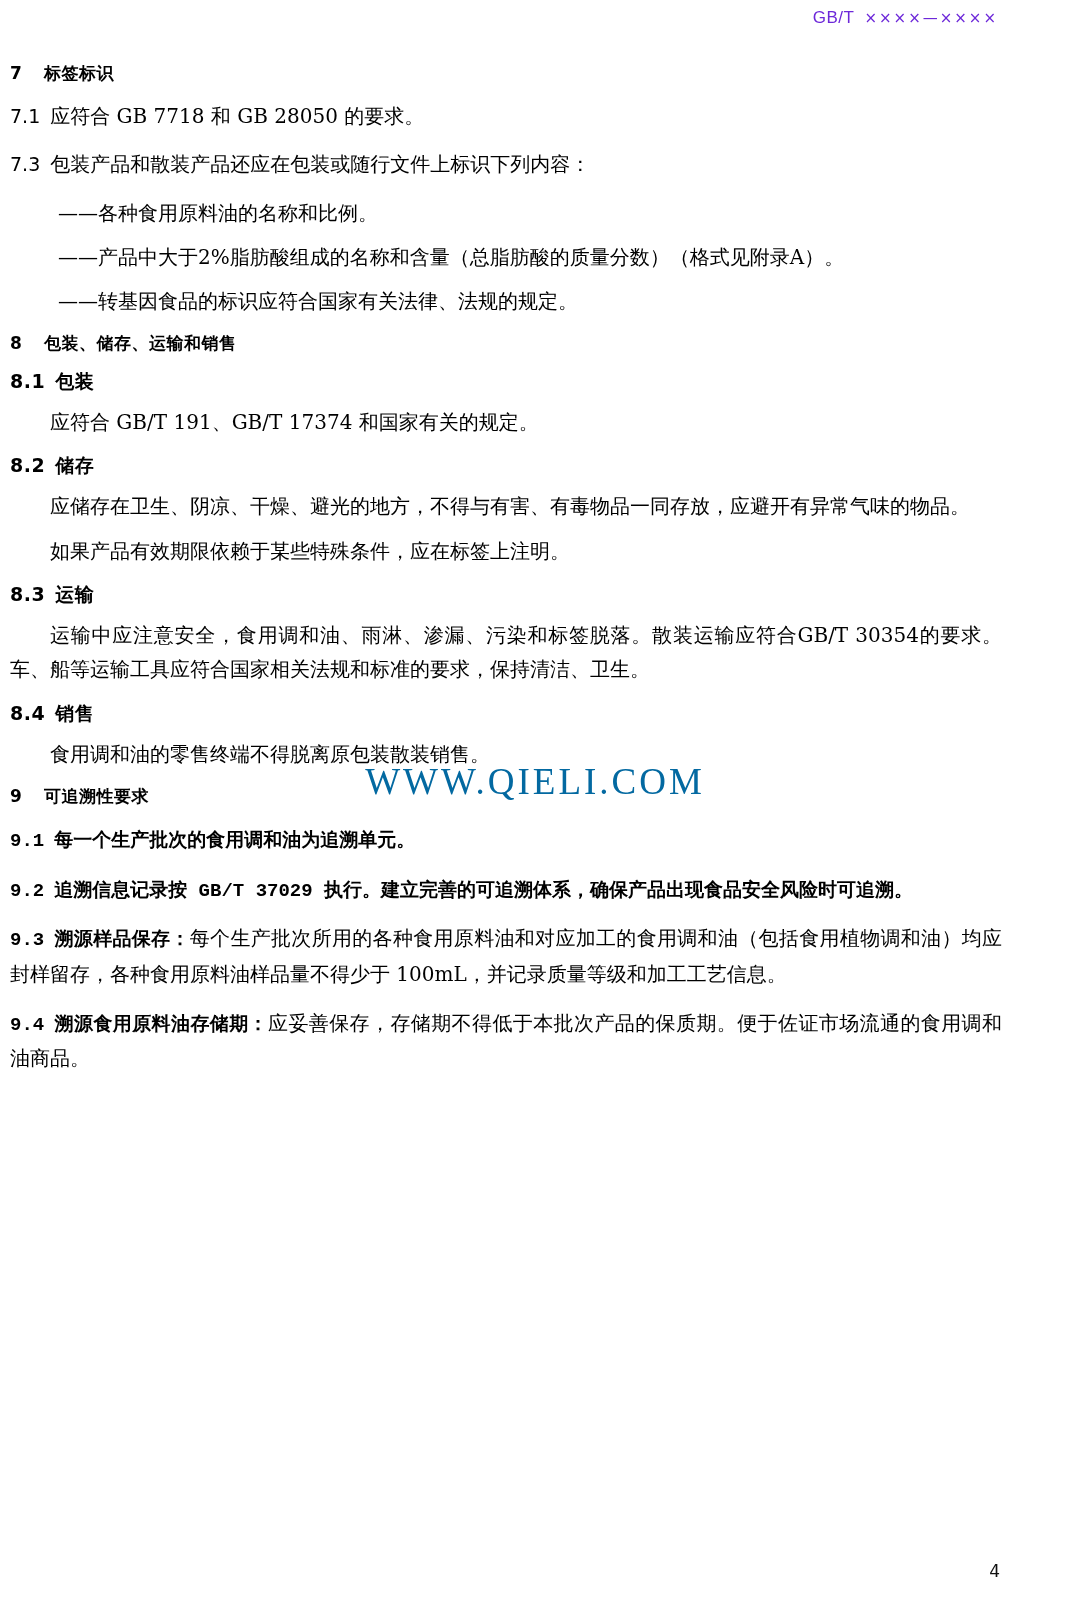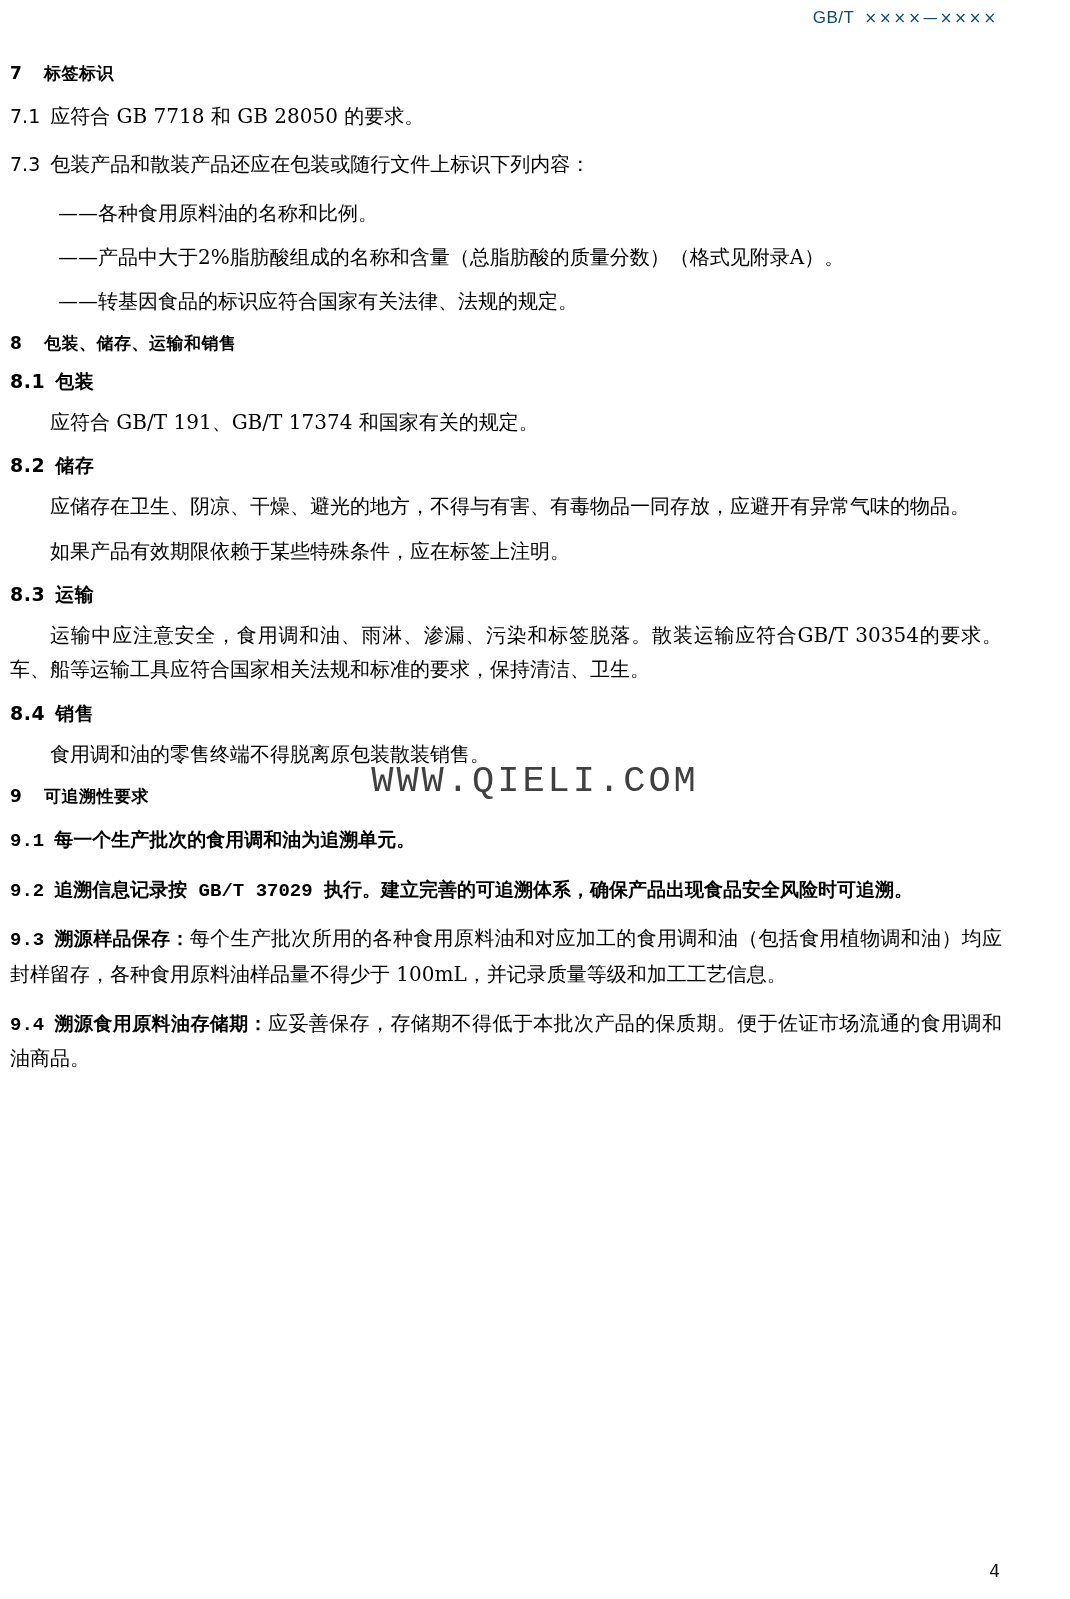--- a/index.html
+++ b/index.html
@@ -19,21 +19,21 @@
     background: #ffffff;
     overflow: hidden;
   }
   .header {
     position: absolute;
     top: 8px;
     right: 72px;
     font-family: "Liberation Sans", sans-serif;
     font-size: 17px;
     letter-spacing: 1px;
-    color: #0c4a6e;
+    color: #6d28d9;
     white-space: nowrap;
   }
   .header .hdr-std {
     font-family: "Liberation Sans", sans-serif;
     letter-spacing: 0.5px;
   }
   .header .hdr-num {
     font-family: "DejaVu Sans", sans-serif;
     letter-spacing: 2px;
     font-size: 15px;
@@ -92,24 +92,24 @@
     font-family: Liberation Mono, monospace;
     font-weight: bold;
     font-size: 19px;
   }
   .watermark {
     position: absolute;
     top: 760px;
     left: 0;
     width: 100%;
     text-align: center;
-    font-family: Liberation Mono, monospace;
+    font-family: Liberation Serif, serif;
     font-size: 37px;
     letter-spacing: 3px;
-    color: #404040;
+    color: #0369a1;
     pointer-events: none;
     user-select: none;
   }
   .pagenum {
     position: absolute;
     bottom: 18px;
     right: 70px;
     font-family: "DejaVu Sans", "Liberation Sans", sans-serif;
     font-size: 17px;
     color: #111;

